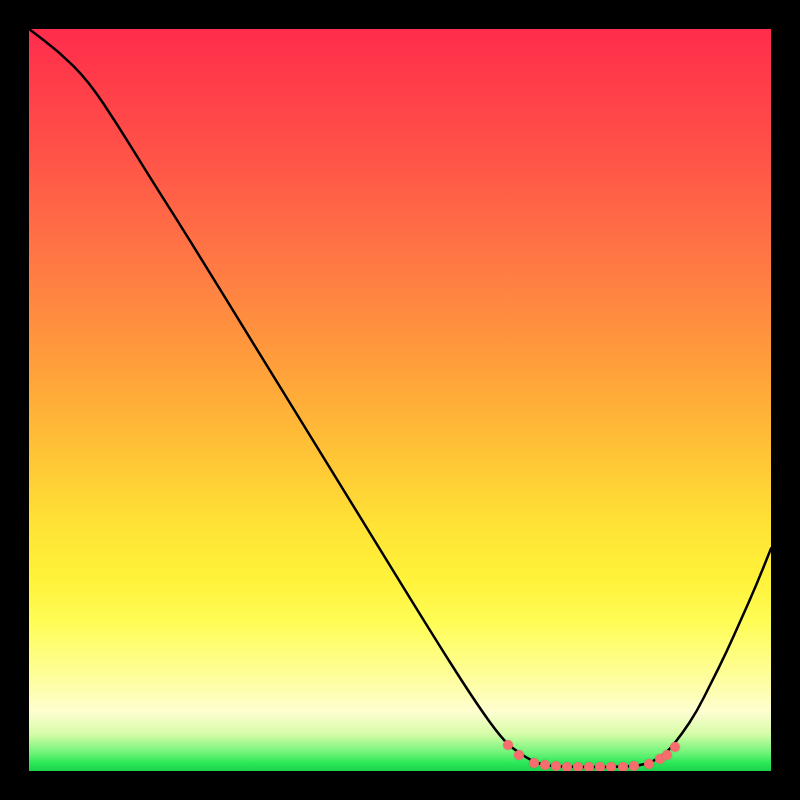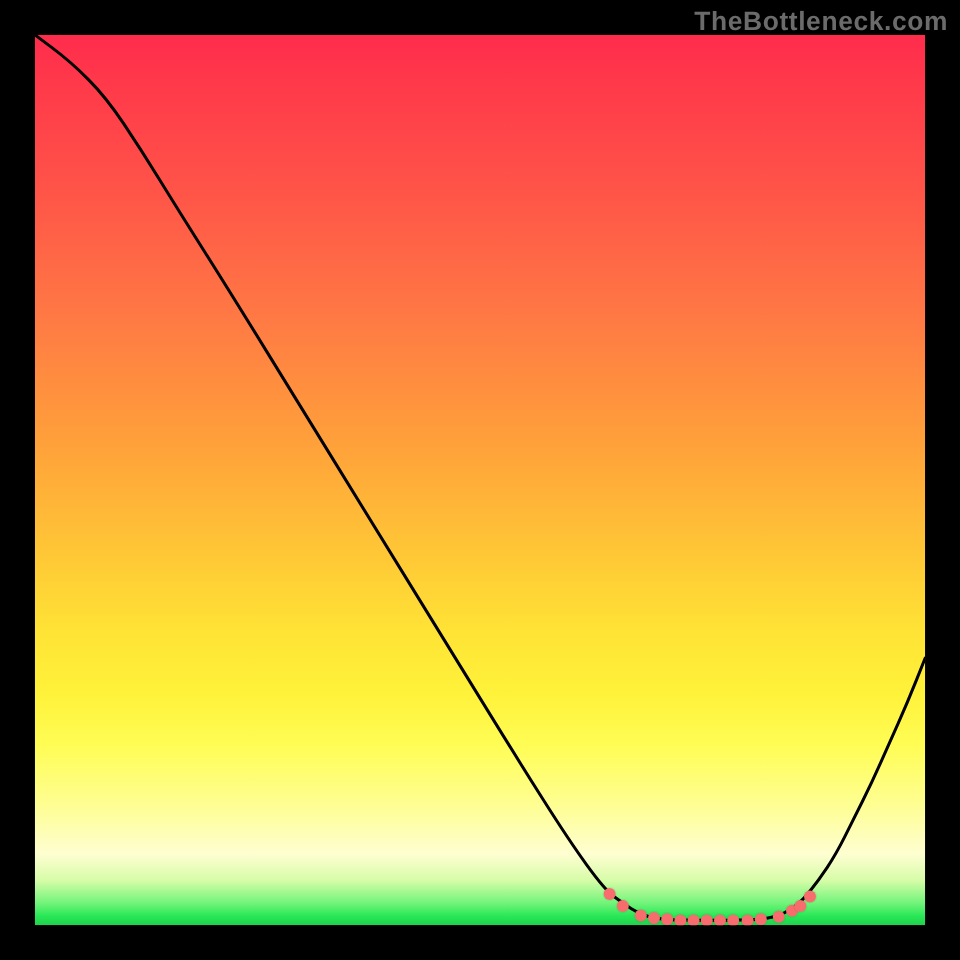--- a/index.html
+++ b/index.html
@@ -86,14 +86,13 @@
         <div class="marker" style="left: 571.34px; top: 737.919px; background: rgb(247, 109, 109);"></div>
         <div class="marker" style="left: 582.47px; top: 737.919px; background: rgb(247, 109, 109);"></div>
         <div class="marker" style="left: 593.6px; top: 737.548px; background: rgb(247, 109, 109);"></div>
         <div class="marker" style="left: 604.73px; top: 736.806px; background: rgb(247, 109, 109);"></div>
         <div class="marker" style="left: 619.57px; top: 734.58px; background: rgb(247, 109, 109);"></div>
         <div class="marker" style="left: 630.7px; top: 730.128px; background: rgb(247, 109, 109);"></div>
         <div class="marker" style="left: 638.12px; top: 725.676px; background: rgb(247, 109, 109);"></div>
         <div class="marker" style="left: 645.54px; top: 718.256px; background: rgb(247, 109, 109);"></div>
       </div>
   </div>
-  <div class="watermark">TheBottleneck.com</div>
 </div>
 
 </body></html>

